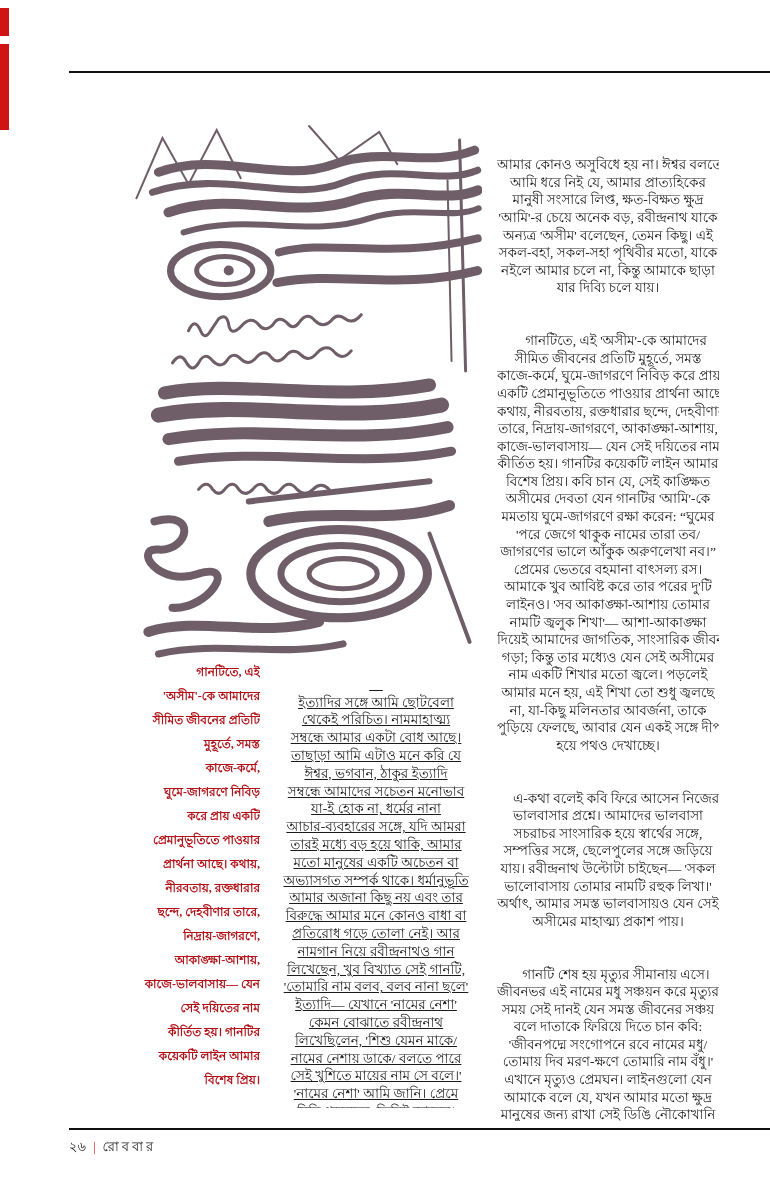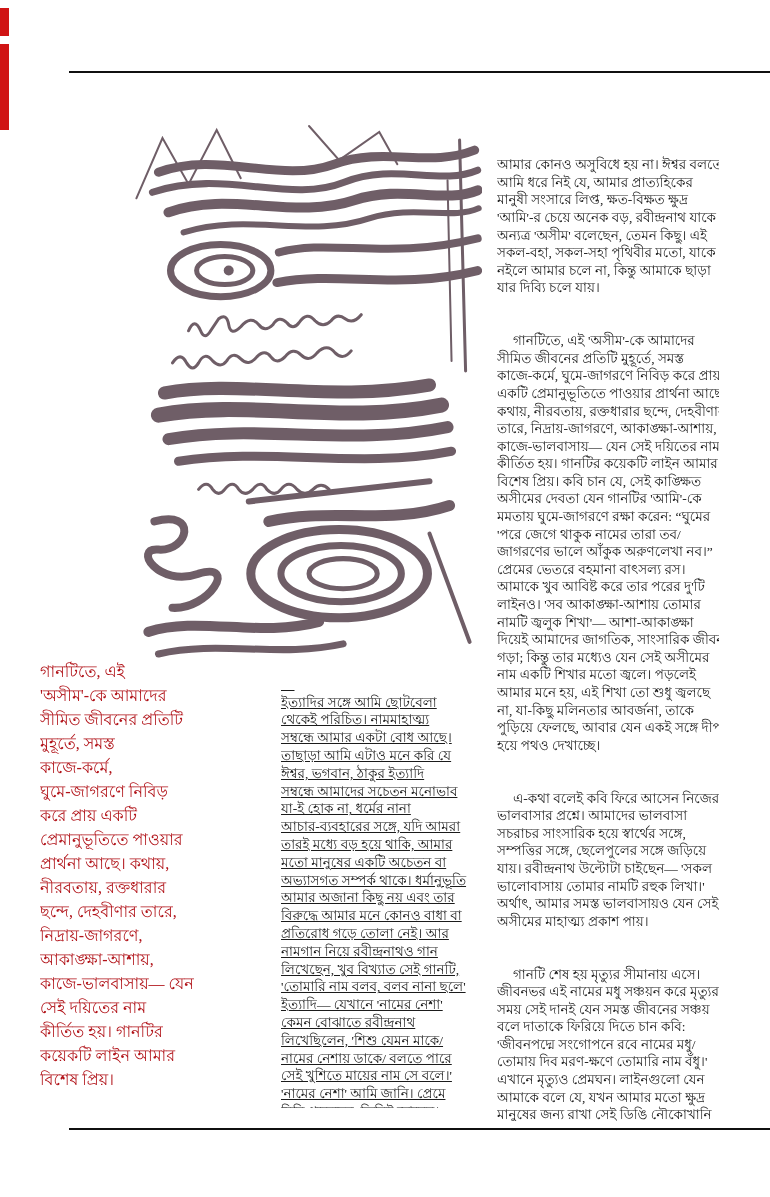--- a/index.html
+++ b/index.html
@@ -7,29 +7,29 @@
     position:relative;width:770px;height:1197px;background:#ffffff;overflow:hidden;
     font-family:"Liberation Serif","DejaVu Serif",serif;color:#1b1b1b;
   }
   .edge-mark{position:absolute;left:0;width:9px;background:#d01414;}
   .edge-mark.seg1{top:8px;height:28px;}
   .edge-mark.seg2{top:44px;height:86px;}
   .rule{position:absolute;left:69px;width:701px;height:2px;background:#101010;}
   .rule.top{top:71px;}
   .rule.bottom{top:1128px;}
   .illustration{position:absolute;left:128px;top:120px;width:354px;height:542px;color:#6f5e67;}
-  .col{position:absolute;white-space:pre;overflow:hidden;font-size:13.5px;line-height:17.6px;letter-spacing:0;}
+  .col{position:absolute;white-space:pre;overflow:hidden;font-size:13.5px;line-height:17.6px;letter-spacing:0;text-align:center;}
   .col-right{left:497px;top:121px;width:222px;height:1000px;}
   .col-middle{left:281px;top:658px;width:190px;height:450px;line-height:17.8px;text-decoration:underline;}
   .para{margin:0;white-space:pre;}
   .para.indent{text-indent:16px;}
   .pull-quote{
     position:absolute;left:40px;top:660px;width:220px;height:440px;
-    color:#b11218;font-size:16px;line-height:24px;font-weight:400;
-    text-align:left;white-space:pre;overflow:hidden;
+    color:#b11218;font-size:12px;line-height:24px;font-weight:700;
+    text-align:right;white-space:pre;overflow:hidden;
   }
   .footer{
     position:absolute;left:69px;top:1137px;width:400px;height:22px;
     font-size:13px;line-height:20px;color:#222222;
   }
   .footer .sep{color:#c41a1a;padding:0 7px;font-weight:400;}
   .footer .title{letter-spacing:3px;}
   svg .ink{stroke:currentColor;fill:none;stroke-linecap:round;}
 </style>
 </head>
@@ -176,14 +176,17 @@
 আসবে, তখন যেন সেই অসীমের কথা বলে
 এমন কোনও সঞ্চয় আমার এই সামান্য
 জীবনে হয়ে থাকে— গানটির শেষে
 এসে এমন একটি প্রার্থনাই আমার ভেতর
 বেজে ওঠে।</p>
     
   </div>
 
   <div class="rule bottom"></div>
 
+  <div class="footer">
+    <span class="num">২৬</span><span class="sep">|</span><span class="title">রোববার</span>
+  </div>
 
 </div>
 
 </body></html>

